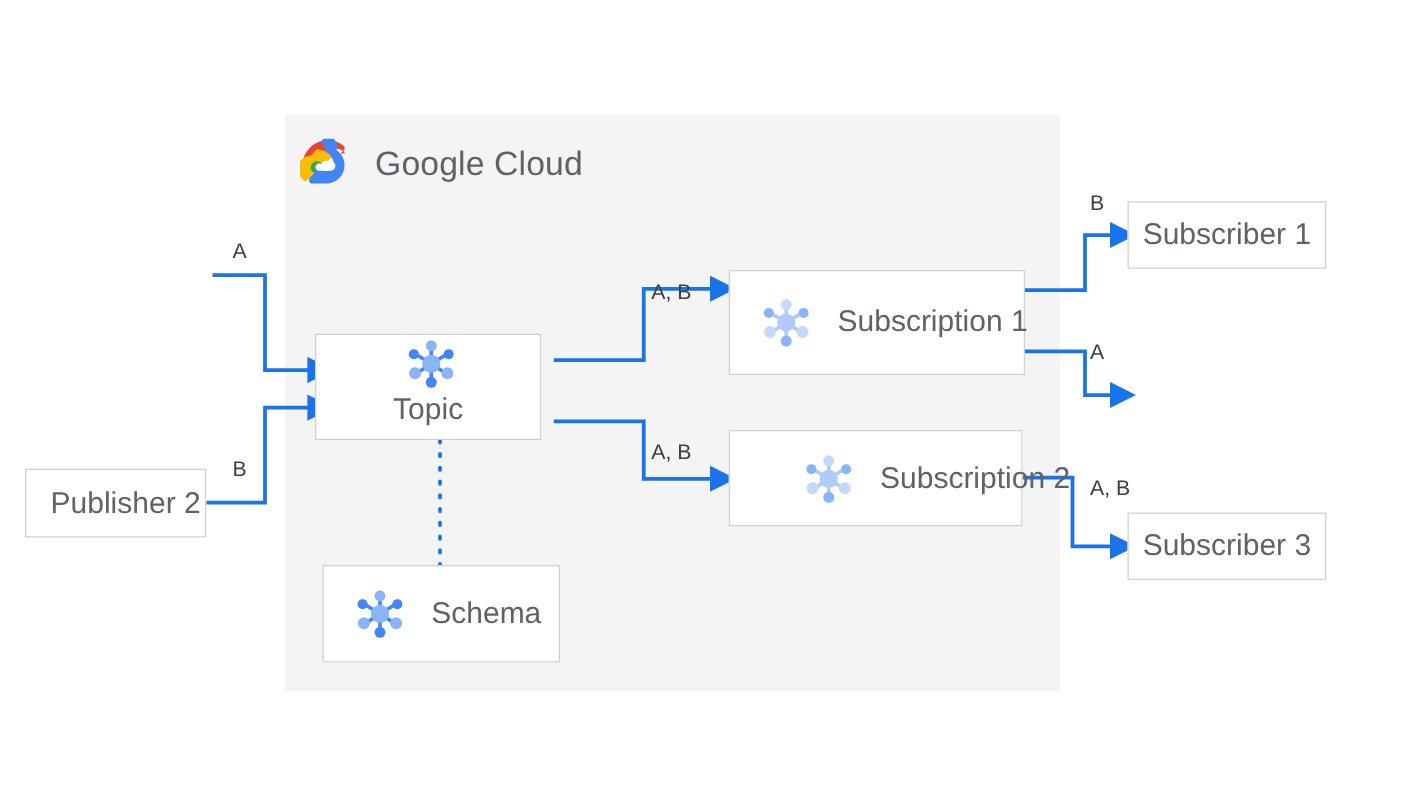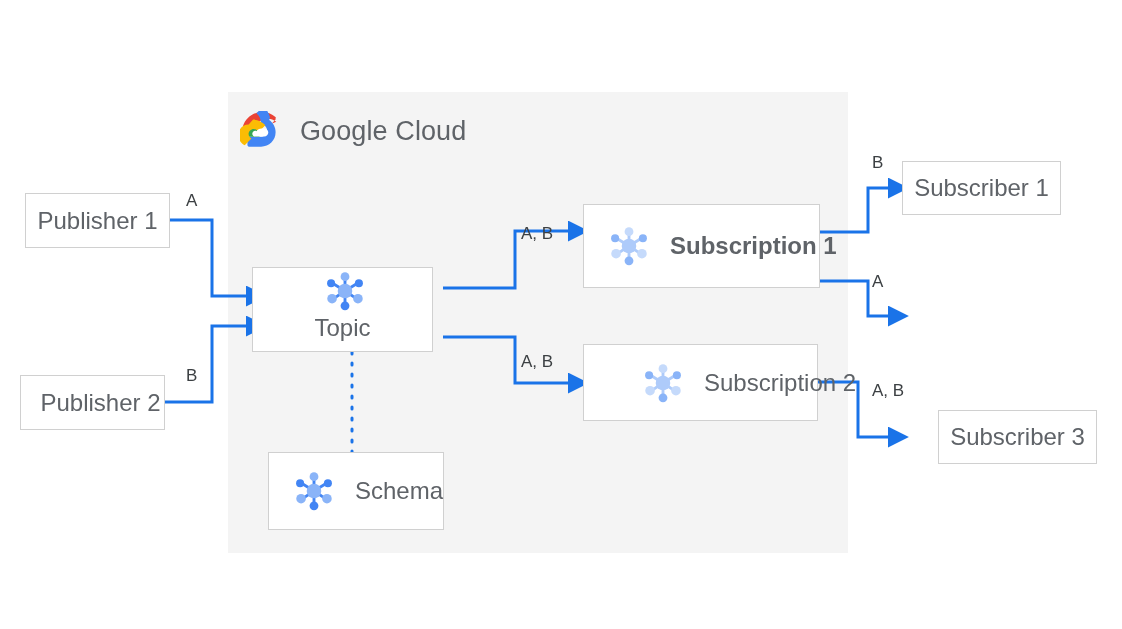--- a/index.html
+++ b/index.html
@@ -153,23 +153,20 @@
   </svg>
 
   <div class="edge-label" style="left:186px; top:191px;">A</div>
   <div class="edge-label" style="left:186px; top:366px;">B</div>
   <div class="edge-label" style="left:521px; top:224px;">A, B</div>
   <div class="edge-label" style="left:521px; top:352px;">A, B</div>
   <div class="edge-label" style="left:872px; top:153px;">B</div>
   <div class="edge-label" style="left:872px; top:272px;">A</div>
   <div class="edge-label" style="left:872px; top:381px;">A, B</div>
 
-  <div class="node-box" style="left:25px; top:193px; width:145px; height:55px;">
-    <span class="node-label">Publisher 1</span>
-  </div>
 
   <div class="node-box" style="left:20px; top:375px; width:145px; height:55px;padding-left:16px;">
     <span class="node-label">Publisher 2</span>
   </div>
 
   <div class="node-box with-icon" style="left:252px; top:267px; width:181px; height:85px;flex-direction:column;">
     <svg class="node-icon" viewBox="0 0 48 48">
       <g stroke="#4285f4" stroke-width="3">
         <line x1="24" y1="24" x2="24" y2="10"></line>
         <line x1="24" y1="24" x2="11" y2="16"></line>
@@ -182,42 +179,42 @@
       <circle cx="24" cy="9" r="4.6" fill="#8ab4f8"></circle>
       <circle cx="9.5" cy="16" r="4.2" fill="#4285f4"></circle>
       <circle cx="38.5" cy="16" r="4.2" fill="#4285f4"></circle>
       <circle cx="10.5" cy="32" r="5.0" fill="#8ab4f8"></circle>
       <circle cx="37.5" cy="32" r="5.0" fill="#8ab4f8"></circle>
       <circle cx="24" cy="39.5" r="4.6" fill="#4285f4"></circle>
     </svg>
     <span class="node-label">Topic</span>
   </div>
 
-  <div class="node-box with-icon" style="left:268px; top:452px; width:176px; height:78px;">
+  <div class="node-box with-icon" style="left:258px; top:452px; width:190px; height:78px;">
     <svg class="node-icon" viewBox="0 0 48 48">
       <g stroke="#4285f4" stroke-width="3">
         <line x1="24" y1="24" x2="24" y2="10"></line>
         <line x1="24" y1="24" x2="11" y2="16"></line>
         <line x1="24" y1="24" x2="37" y2="16"></line>
         <line x1="24" y1="24" x2="12" y2="32"></line>
         <line x1="24" y1="24" x2="36" y2="32"></line>
         <line x1="24" y1="24" x2="24" y2="39"></line>
       </g>
       <circle cx="24" cy="24" r="7.6" fill="#8ab4f8"></circle>
       <circle cx="24" cy="9" r="4.6" fill="#8ab4f8"></circle>
       <circle cx="9.5" cy="16" r="4.2" fill="#4285f4"></circle>
       <circle cx="38.5" cy="16" r="4.2" fill="#4285f4"></circle>
       <circle cx="10.5" cy="32" r="5.0" fill="#8ab4f8"></circle>
       <circle cx="37.5" cy="32" r="5.0" fill="#8ab4f8"></circle>
       <circle cx="24" cy="39.5" r="4.6" fill="#4285f4"></circle>
     </svg>
     <span class="node-label">Schema</span>
   </div>
 
-  <div class="node-box with-icon" style="left:583px; top:204px; width:237px; height:84px;font-weight:bold;">
+  <div class="node-box with-icon" style="left:583px; top:216px; width:237px; height:84px;">
     <svg class="node-icon" viewBox="0 0 48 48">
       <g stroke="#aecbfa" stroke-width="3">
         <line x1="24" y1="24" x2="24" y2="10"></line>
         <line x1="24" y1="24" x2="11" y2="16"></line>
         <line x1="24" y1="24" x2="37" y2="16"></line>
         <line x1="24" y1="24" x2="12" y2="32"></line>
         <line x1="24" y1="24" x2="36" y2="32"></line>
         <line x1="24" y1="24" x2="24" y2="39"></line>
       </g>
       <circle cx="24" cy="24" r="7.6" fill="#aecbfa"></circle>
@@ -250,17 +247,17 @@
       <circle cx="24" cy="39.5" r="4.6" fill="#8ab4f8"></circle>
     </svg>
     <span class="node-label">Subscription 2</span>
   </div>
 
   <div class="node-box" style="left:902px; top:161px; width:159px; height:54px;">
     <span class="node-label">Subscriber 1</span>
   </div>
 
 
-  <div class="node-box" style="left:902px; top:410px; width:159px; height:54px;margin-left:36px;">
+  <div class="node-box" style="left:902px; top:410px; width:159px; height:54px;">
     <span class="node-label">Subscriber 3</span>
   </div>
 
 </div>
 
 </body></html>

